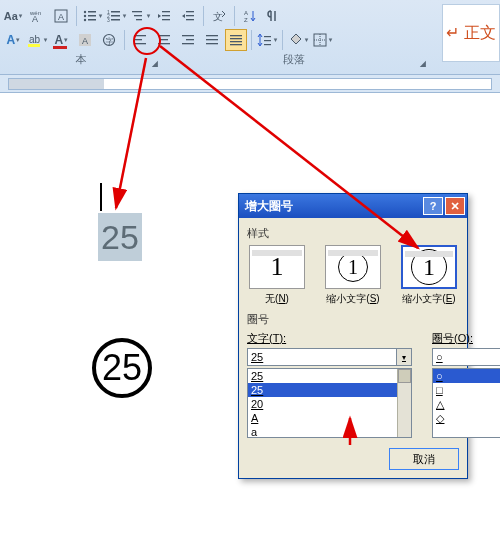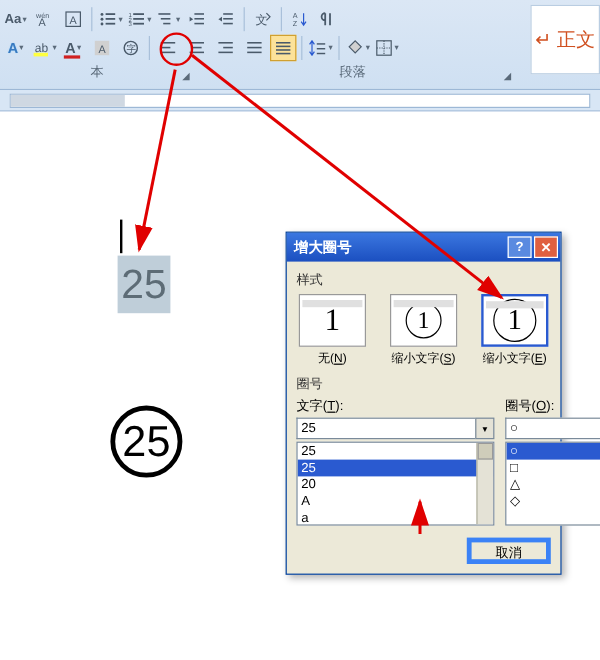--- a/index.html
+++ b/index.html
@@ -37,35 +37,35 @@
   .dlg-body { padding:6px 8px 8px 8px; }
   .sect-lbl { font-size:11px; color:#333; margin:2px 0 4px 0; }
   .styles-row { display:flex; gap:6px; justify-content:space-between; }
   .style-opt { width:60px; text-align:center; }
   .style-box { width:56px; height:44px; background:#fff; border:1px solid #999; display:flex; align-items:center; justify-content:center; font-family:'Times New Roman',serif; font-size:26px; margin:0 auto 3px auto; position:relative; }
   .style-box.sel { border:2px solid #2a5ad0; }
   .style-box .circ { width:30px; height:30px; border:1.5px solid #000; border-radius:50%; display:flex; align-items:center; justify-content:center; font-size:20px; }
   .style-box .shadowbar { position:absolute; left:2px; right:2px; top:4px; height:6px; background:#e0e0e0; }
   .opt-lbl { font-size:10px; }
   .shortcut { text-decoration:underline; }
-  .row2 { display:flex; gap:9px; margin-top:2px; }
+  .row2 { display:flex; gap:20px; margin-top:2px;text-decoration:underline; }
   .col { flex:1; }
   .sublbl { font-size:11px; margin-bottom:2px; }
   .combo { display:flex; height:18px; }
   .combo input { flex:1; min-width:0; border:1px solid #7a8a9a; border-right:none; font-size:11px; padding:0 3px; background:#fff; }
   .combo .cbtn { width:16px; border:1px solid #7a8a9a; background:#e4e2d6; display:flex; align-items:center; justify-content:center; font-size:8px; }
   .listbox { margin-top:2px; height:70px; border:1px solid #7a8a9a; background:#fff; overflow:hidden; font-size:11px; position:relative; }
   .listbox .scroll { position:absolute; right:0; top:0; bottom:0; width:14px; background:#e4e2d6; border-left:1px solid #b0b0a0; }
   .listbox .scroll .thumb { position:absolute; top:0; right:0; left:0; height:14px; background:#cfcdba; border:1px solid #999; }
   .listbox .li { height:14px; line-height:14px; padding:0 3px; }
   .listbox .li.sel { background:#2a5ad0; color:#fff; }
   .shape-li { height:14px; line-height:14px; padding:0 3px; font-size:11px; }
   .shape-li.sel { background:#2a5ad0; color:#fff; }
   .btnrow { display:flex; justify-content:flex-end; gap:6px; margin-top:10px; }
-  .dbtn { width:70px; height:22px; border:4px solid #3b82f6; background:#ece9d8; font-size:11px; }
+  .dbtn { width:70px; height:22px; border:1px solid #3b82f6; background:#ece9d8; font-size:11px; }
   .dbtn.default { border:2px solid #2a5ad0; }
   
   .arrow-svg { position:absolute; pointer-events:none; }
   .red-ring { position:absolute; border:2px solid #e00000; border-radius:50%; pointer-events:none; }
 </style>
 </head>
 <body>
 
 <div class="ribbon" style="position:relative;">
 

